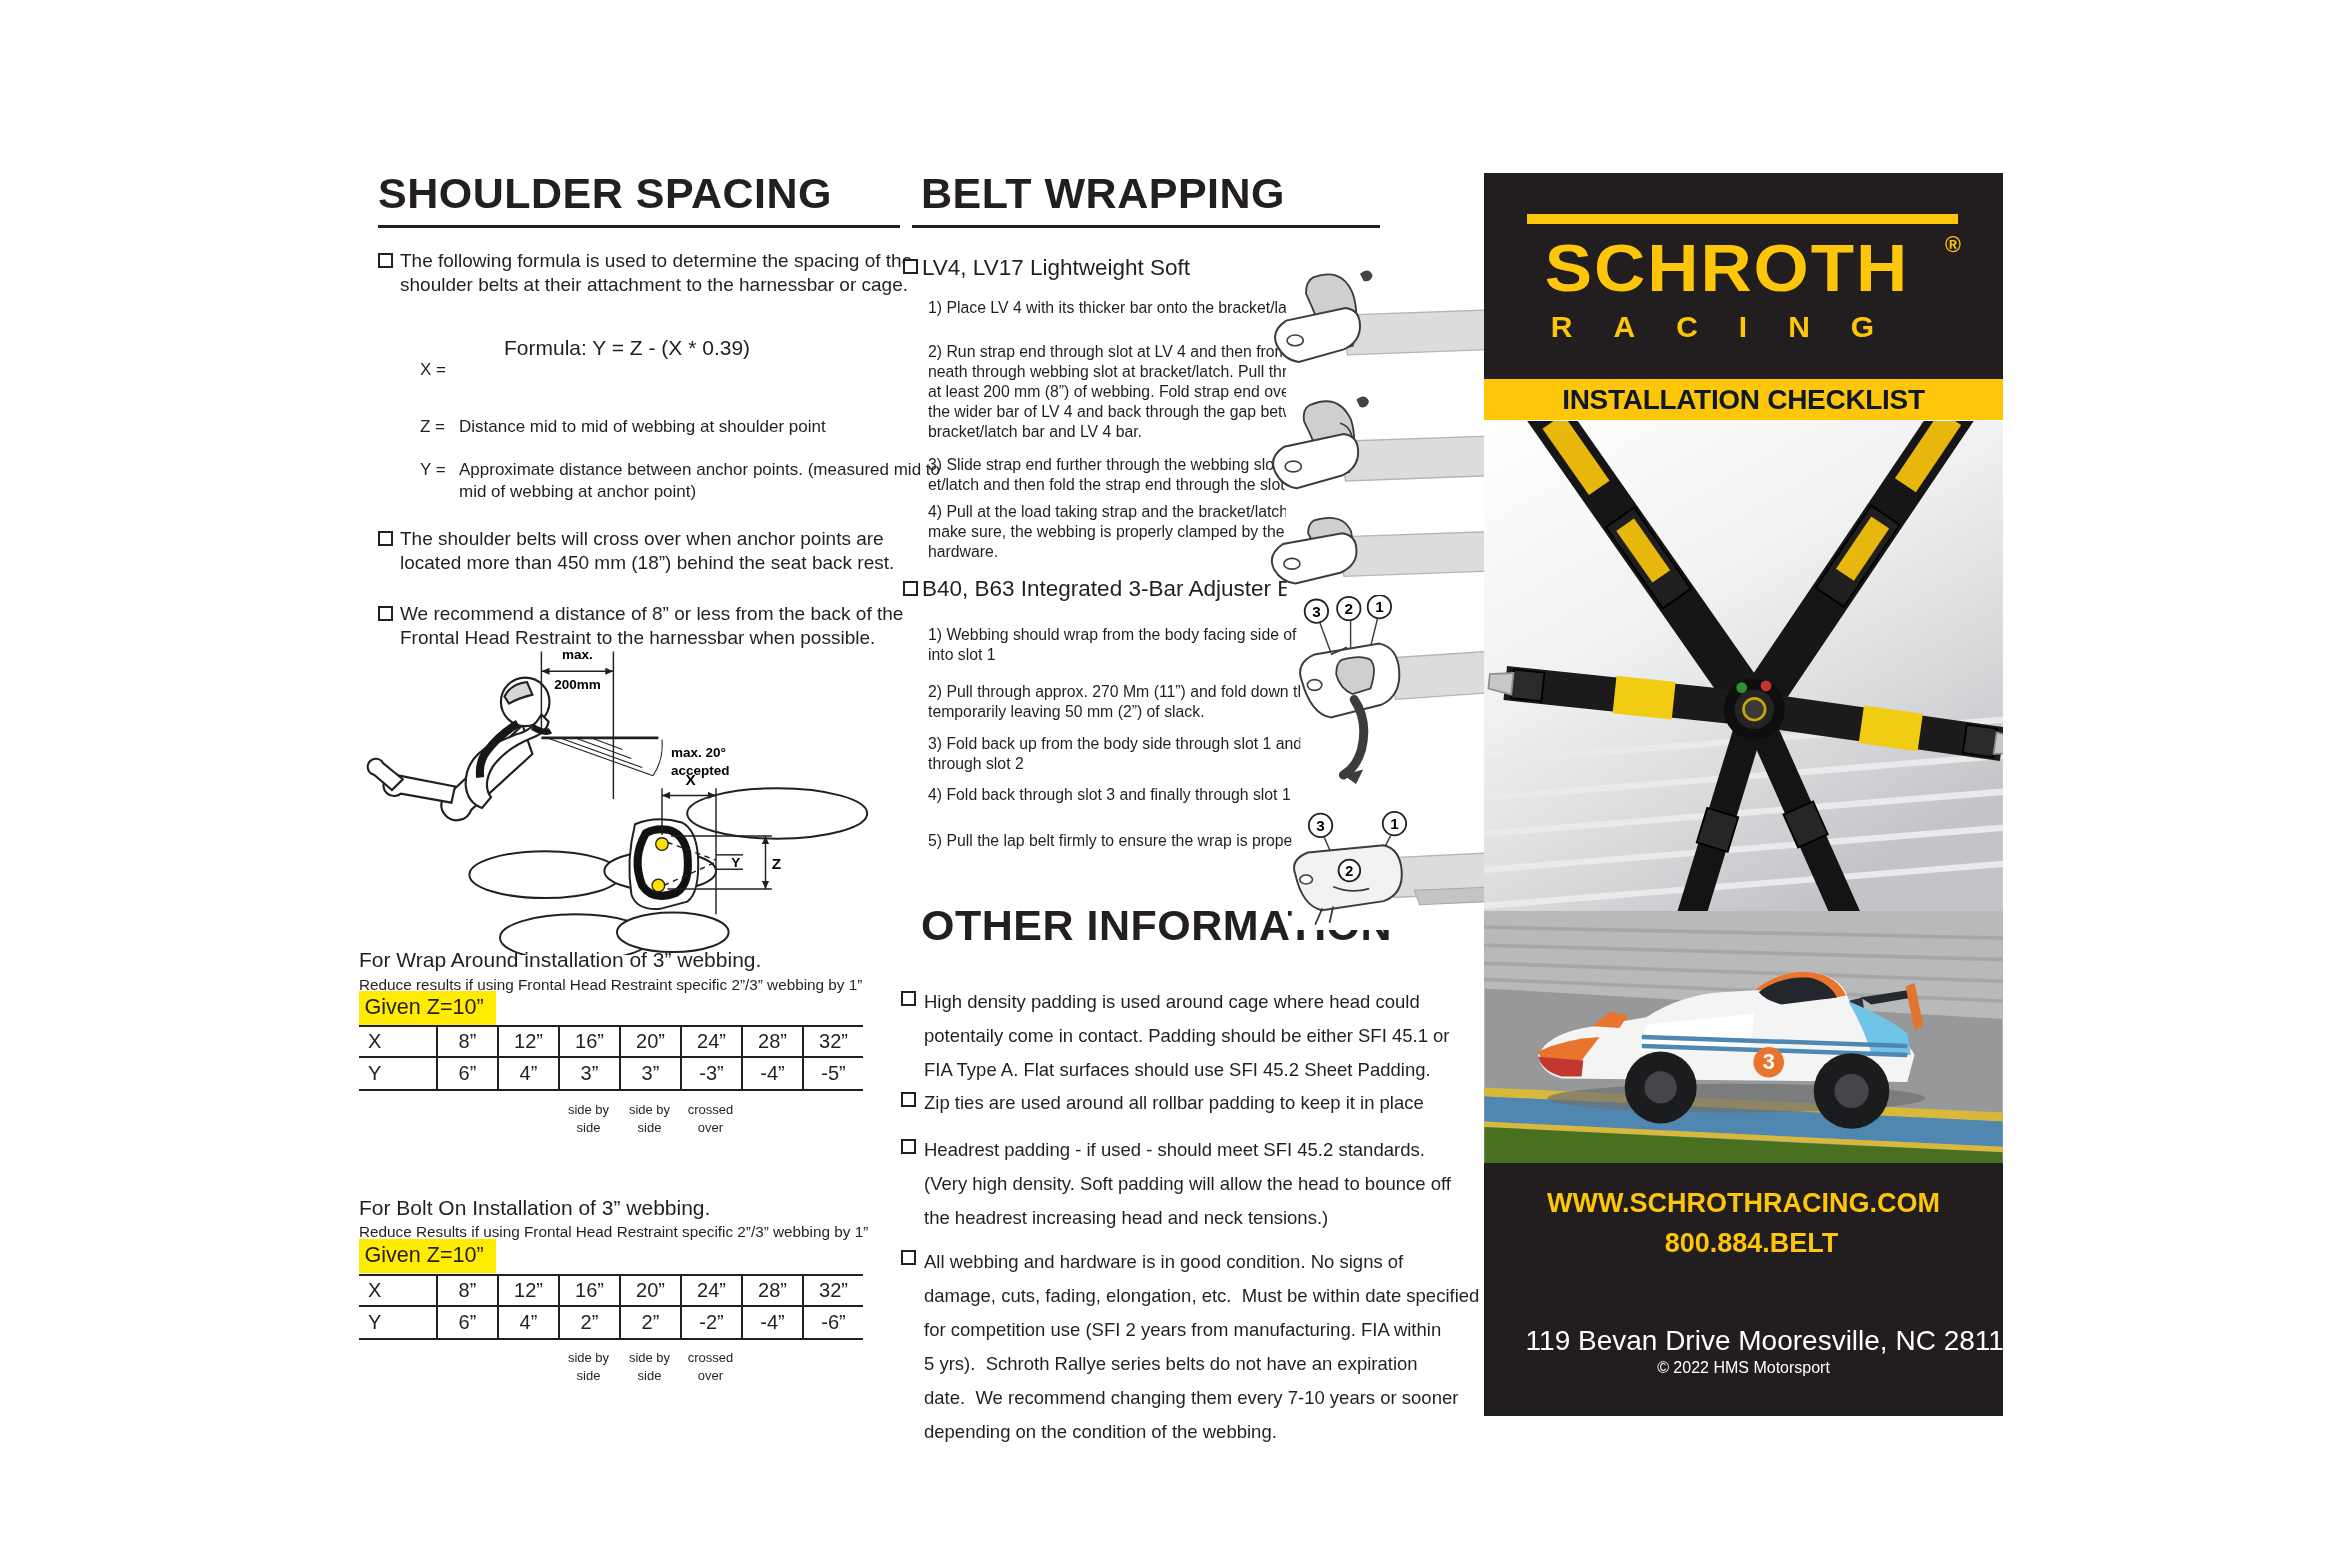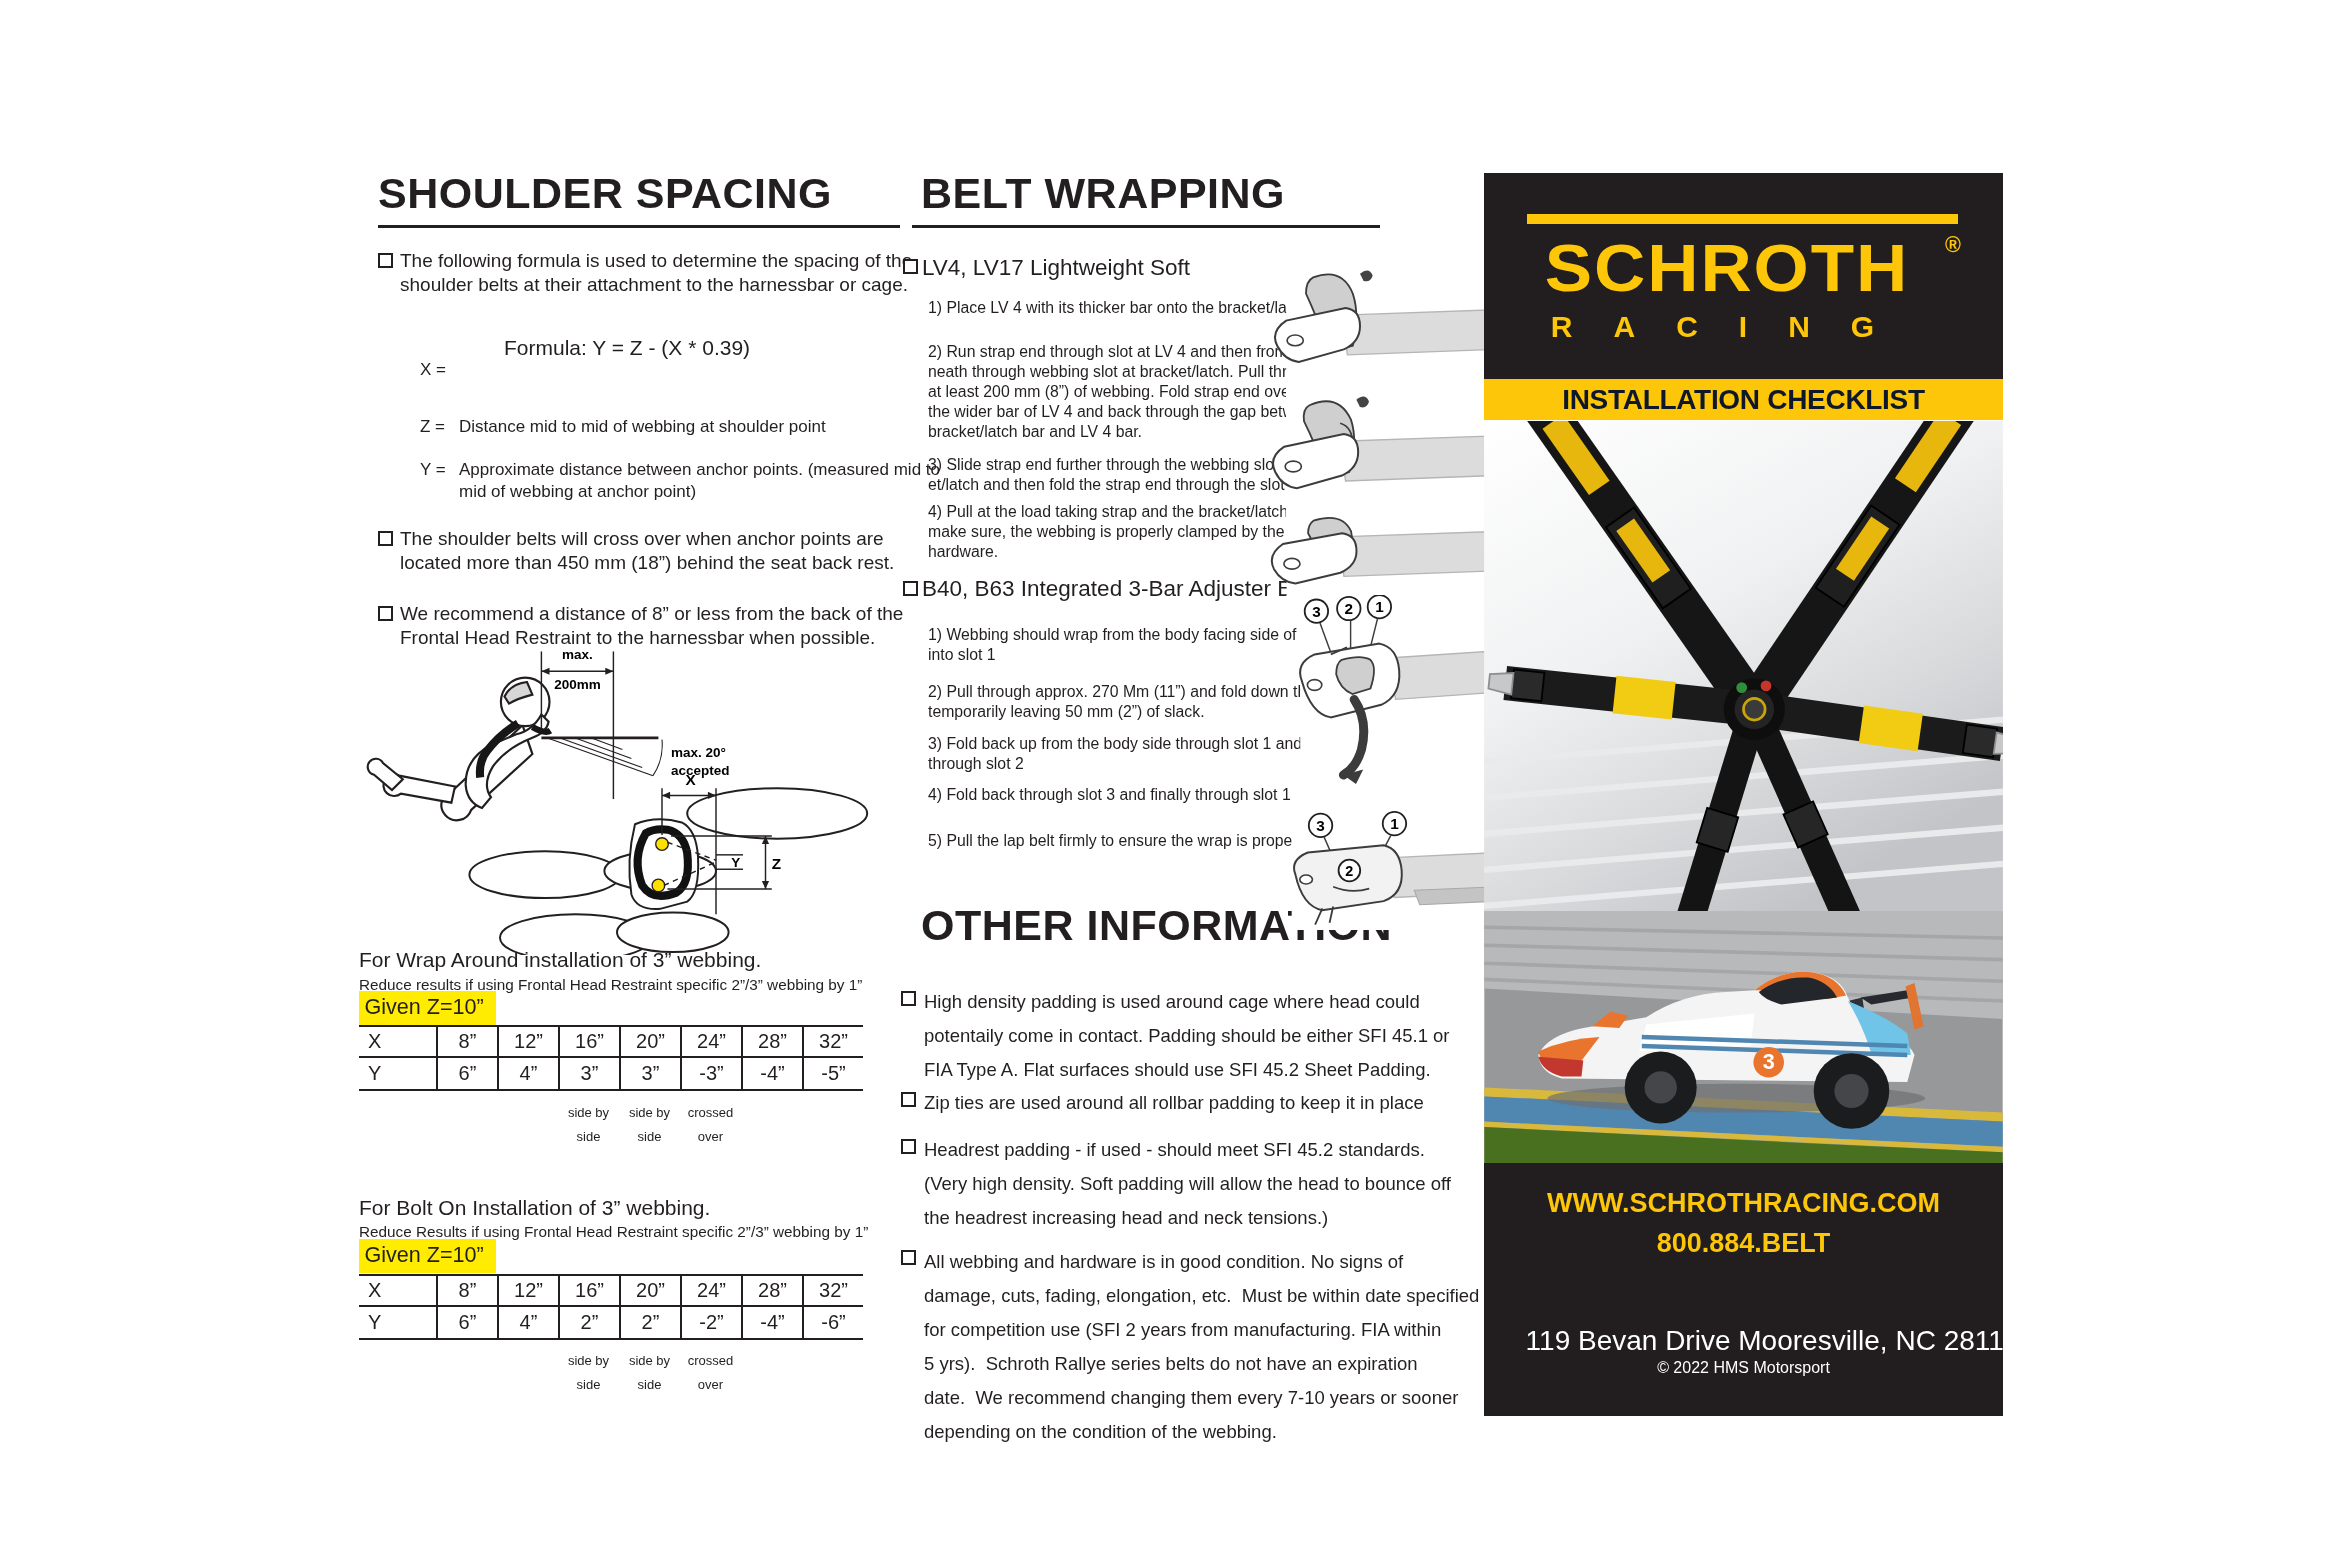--- a/index.html
+++ b/index.html
@@ -15,21 +15,21 @@
   .body17{font-size:15.8px;line-height:20px;}
   .body20{font-size:18.5px;line-height:34px;}
   .sec-h{font-size:22.5px;line-height:25px;}
   .given{display:inline-block;background:#ffec00;color:#231f20;font-size:21.6px;padding:2.7px 12.6px 5.4px 5.4px;}
   .tbl{display:grid;grid-template-columns:77px repeat(7,61px);}
   .tc{box-sizing:border-box;height:33px;font-size:20px;display:flex;align-items:center;justify-content:center;
       border-left:2.3px solid #231f20;}
   .tc.lab{border-left:none;justify-content:flex-start;padding-left:9px;}
   .tc.r1{border-top:2.3px solid #231f20;border-bottom:2.3px solid #231f20;}
   .tc.r2{border-bottom:2.3px solid #231f20;}
-  .note{font-size:13px;line-height:24px;text-align:center;white-space:pre;}
+  .note{font-size:13px;line-height:18px;text-align:center;white-space:pre;}
   .panel{position:absolute;left:1484px;top:173px;width:519px;height:1243px;z-index:10;}
   .pblack{background:#221d1e;}
   .yellow{color:#fdc608;}
   .band{background:#fdc608;color:#0f172a;font-size:28px;font-weight:600;letter-spacing:-0.3px;
         display:flex;align-items:center;justify-content:center;}
   .brand{font-size:67px;font-weight:800;letter-spacing:1.8px;transform:scaleX(1.06);transform-origin:center;
          color:#fdc608;text-align:center;}
   .brandsub{font-size:30px;font-weight:700;color:#fdc608;text-align:center;letter-spacing:41px;margin-right:-41px;}
   .ctr{text-align:center;width:100%;}
   svg text{font-family:"Liberation Sans","DejaVu Sans",sans-serif;}
@@ -422,20 +422,20 @@
         <circle cx="408" cy="200" r="42" fill="#1b1c1e"></circle>
         <circle cx="408" cy="200" r="19" fill="#45464a"></circle>
         <circle cx="316" cy="168" r="17" fill="#e8742e"></circle>
         <text x="316" y="176" font-size="24" font-weight="800" fill="#ffffff" text-anchor="middle">3</text>
         <path d="M120,128 L140,112 L160,116 L150,130 Z" fill="#e8742e"></path>
       </g>
     </svg>
 
     <div class="abs pblack" style="left:0;top:990px;width:519px;height:253px;">
       <div class="abs ctr yellow" style="top:25px;font-size:27px;font-weight:600;">WWW.SCHROTHRACING.COM</div>
-      <div class="abs ctr yellow" style="top:65px;font-size:27px;font-weight:600;">800.884.BELT</div>
+      <div class="abs ctr yellow" style="top:65px;font-size:27px;font-weight:600;padding-left:8px;">800.884.BELT</div>
       <div class="abs ctr" style="top:162px;font-size:28px;color:#ffffff;padding-left:29px;">119 Bevan Drive Mooresville, NC 28115</div>
       <div class="abs ctr" style="top:196px;font-size:16px;color:#ffffff;">© 2022 HMS Motorsport</div>
     </div>
   </div>
 
 </div>
 
 
 </body></html>

